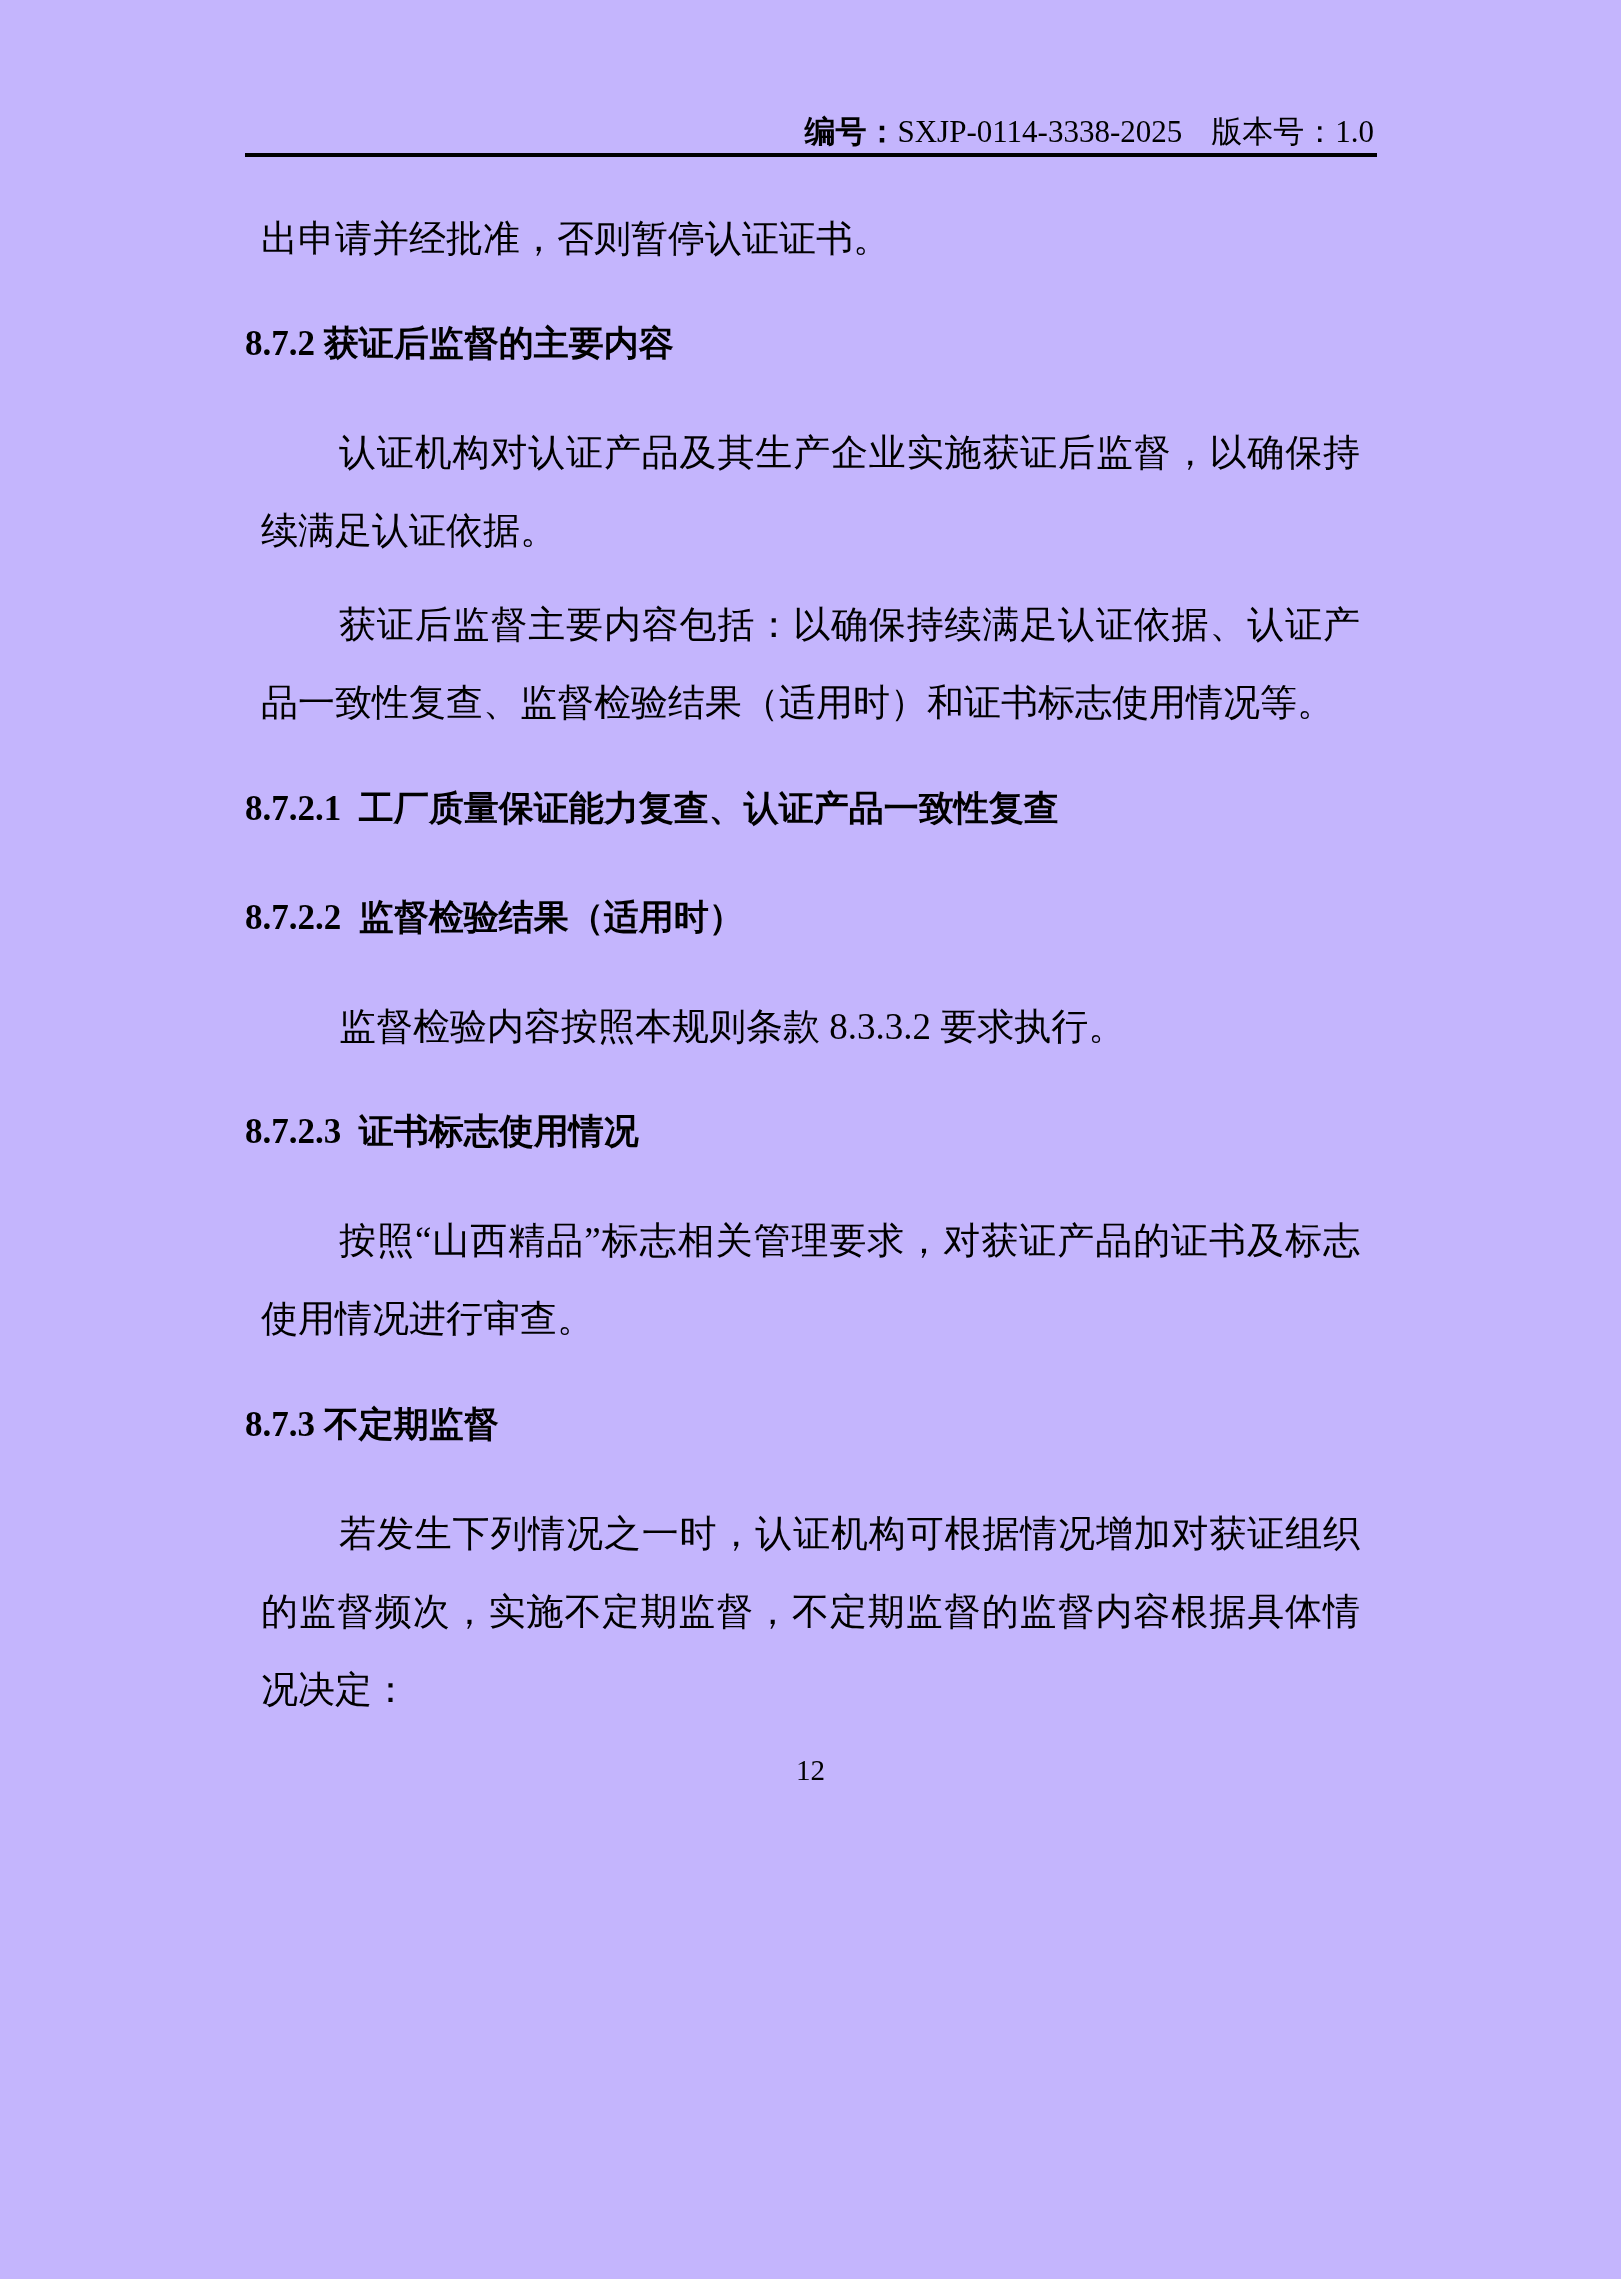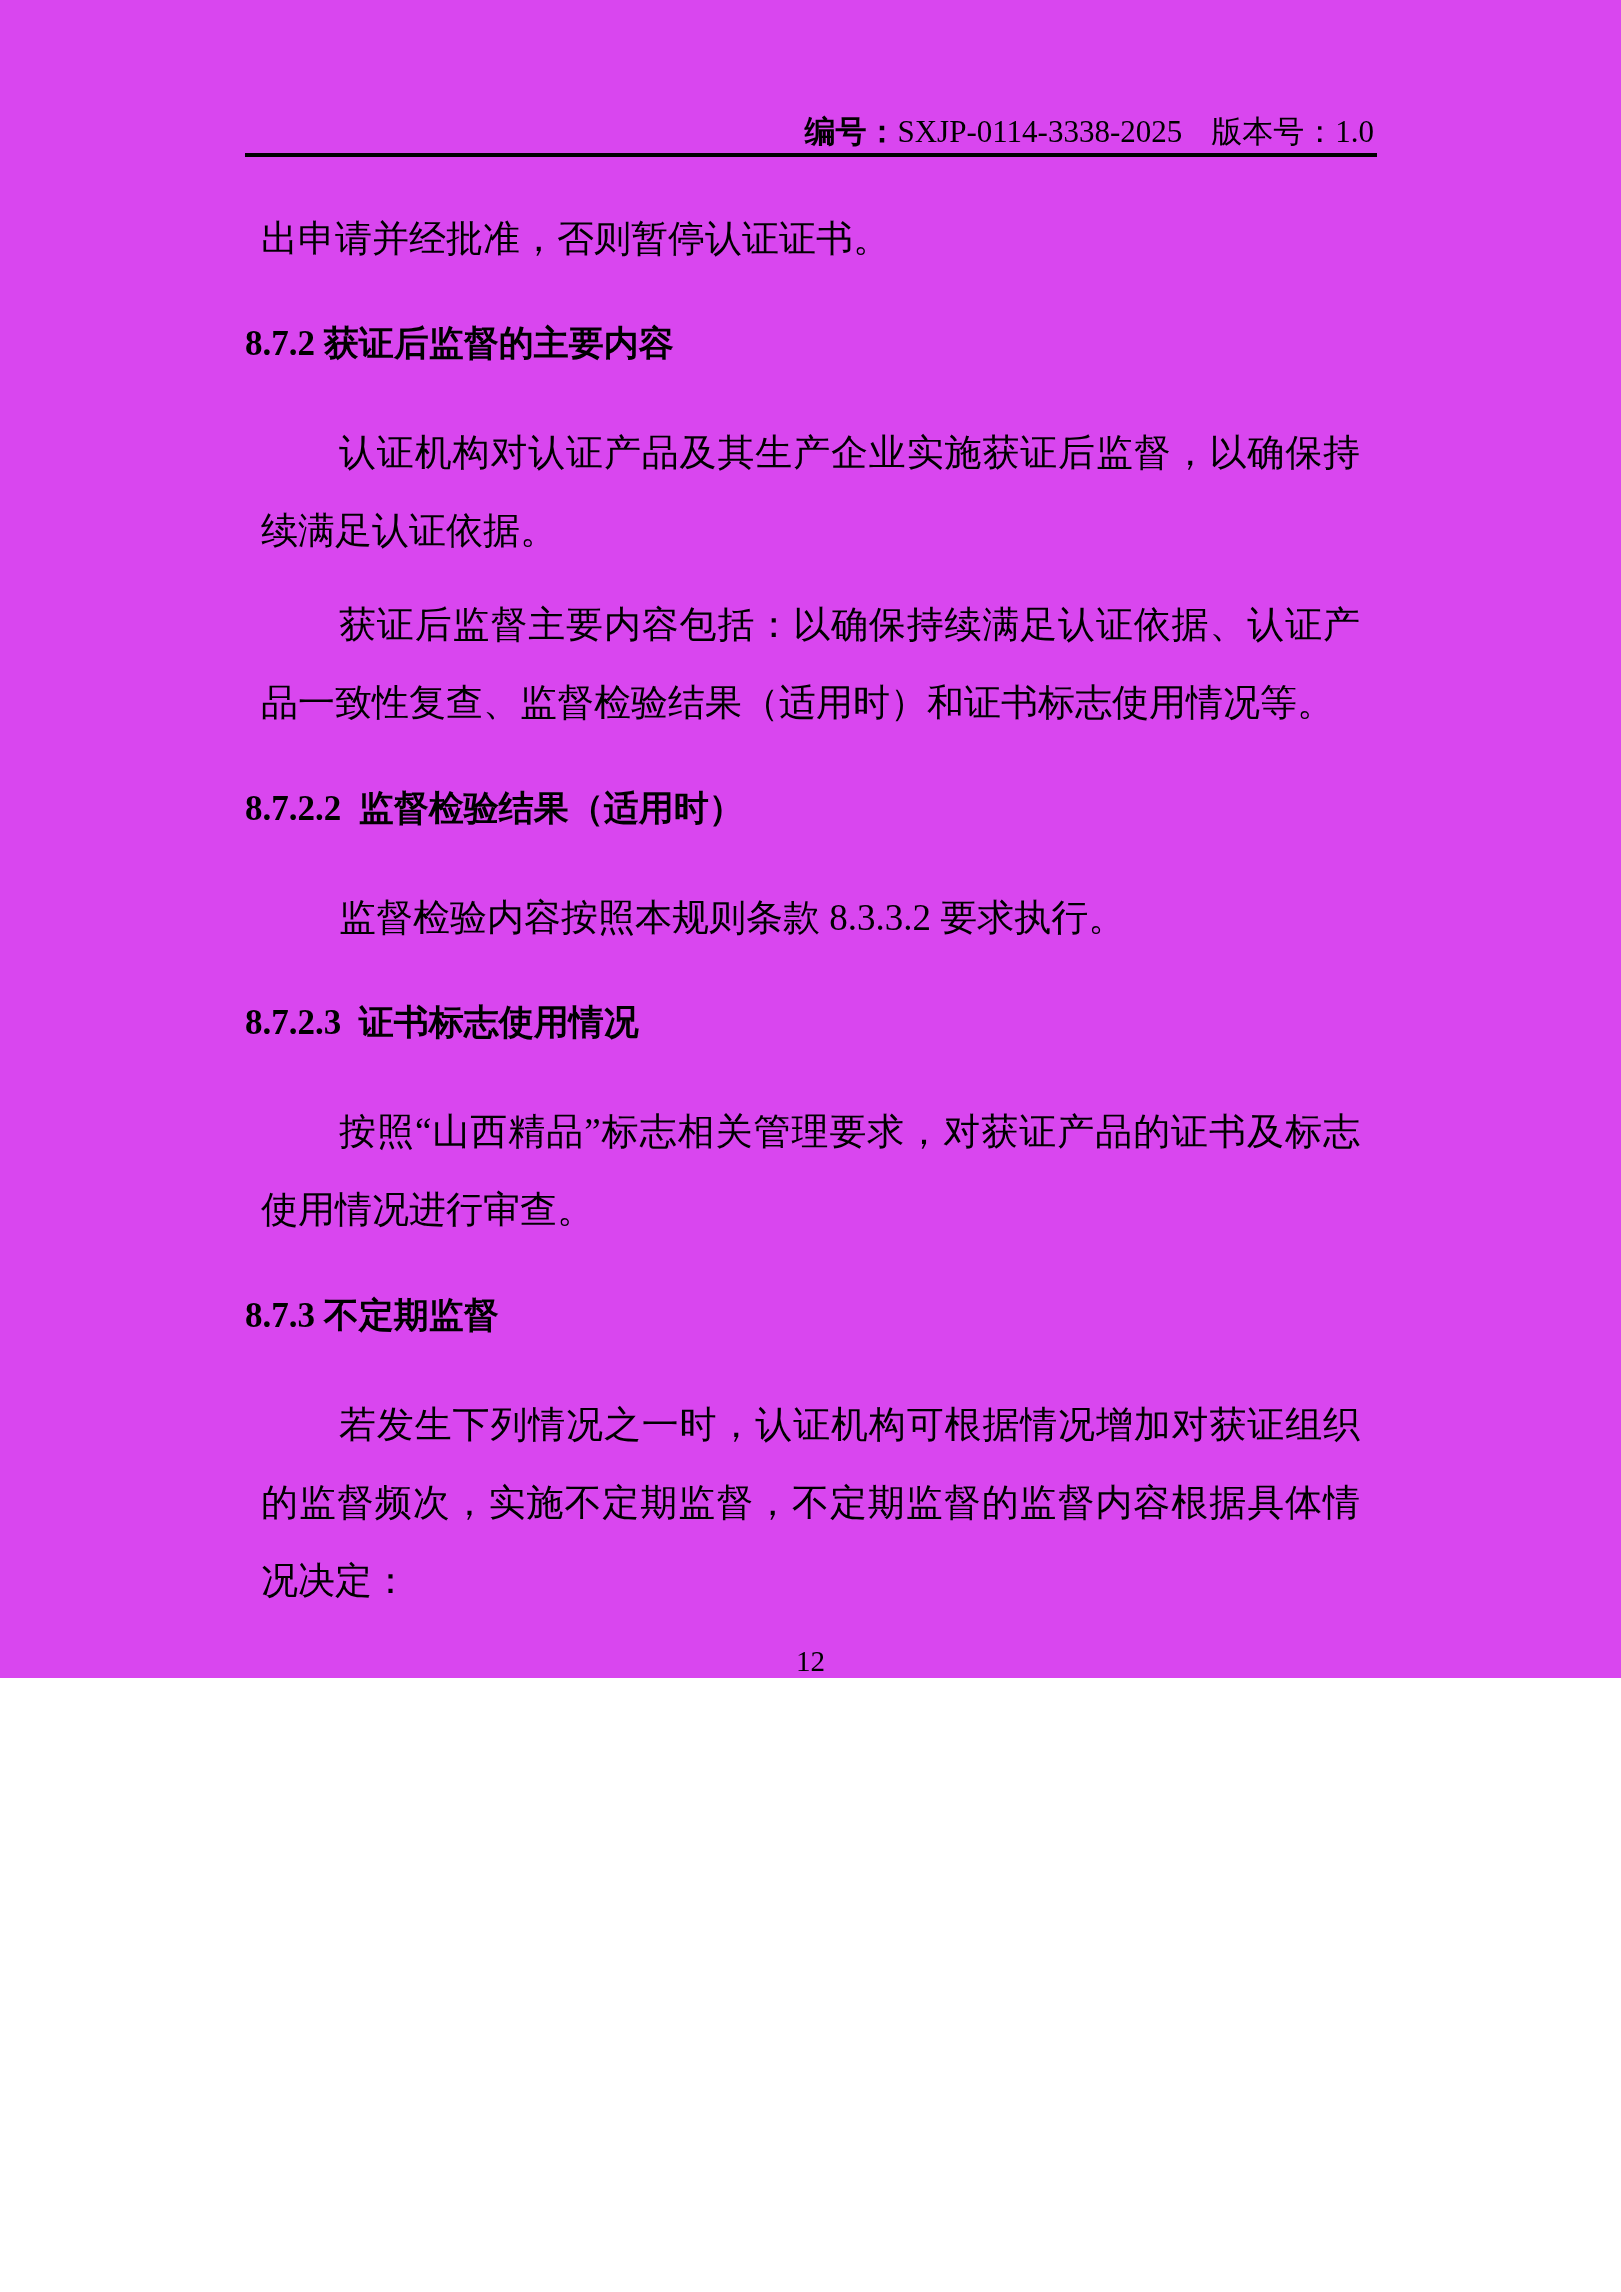--- a/index.html
+++ b/index.html
@@ -3,22 +3,22 @@
 <meta charset="utf-8">
 <style>
   html, body {
     margin: 0;
     padding: 0;
     background: #ffffff;
   }
   .page {
     position: relative;
     width: 1621px;
-    height: 1678px;
-    background: #d946ef;
+    height: 2279px;
+    background: #c4b5fd;
     color: #000000;
     font-family: "Liberation Serif", "DejaVu Serif", serif;
     overflow: hidden;
   }
   .header {
     margin: 0 247px 0 245px;
     padding-top: 110px;
     text-align: right;
     font-size: 31px;
     line-height: 43px;
@@ -79,20 +79,21 @@
   <div class="rule"></div>
 
   <div class="content">
     <p class="body-text">出申请并经批准，否则暂停认证证书。</p>
 
     <h2 class="sec">8.7.2 获证后监督的主要内容</h2>
 
     <p class="body-text indent">认证机构对认证产品及其生产企业实施获证后监督，以确保持续满足认证依据。</p>
     <p class="body-text indent">获证后监督主要内容包括：以确保持续满足认证依据、认证产品一致性复查、监督检验结果（适用时）和证书标志使用情况等。</p>
 
+    <h3 class="sec">8.7.2.1  工厂质量保证能力复查、认证产品一致性复查</h3>
 
 
     <h3 class="sec">8.7.2.2  监督检验结果（适用时）</h3>
 
     <p class="body-text indent">监督检验内容按照本规则条款 8.3.3.2 要求执行。</p>
 
     <h3 class="sec">8.7.2.3  证书标志使用情况</h3>
 
     <p class="body-text indent">按照“山西精品”标志相关管理要求，对获证产品的证书及标志使用情况进行审查。</p>
 

